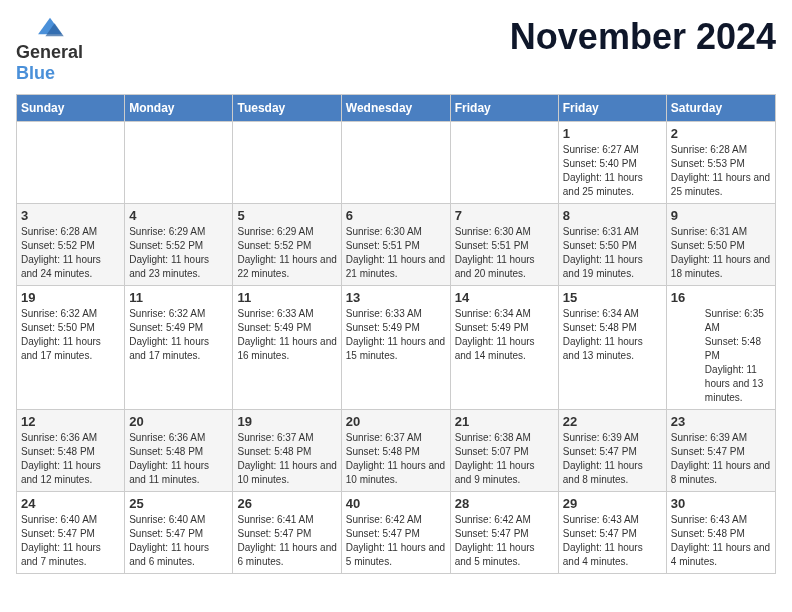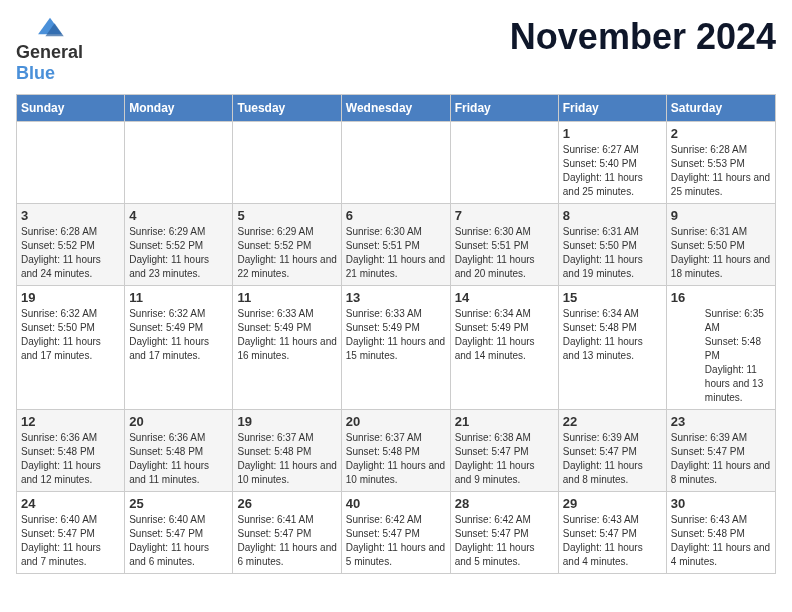--- a/index.html
+++ b/index.html
@@ -246,21 +246,21 @@
         </td>
         <td>
           <span class="day-number">20</span>
           <div class="day-info" style="white-space: pre-line;">Sunrise: 6:37 AM
 Sunset: 5:48 PM
 Daylight: 11 hours and 10 minutes.</div>
         </td>
         <td>
           <span class="day-number">21</span>
           <div class="day-info" style="white-space: pre-line;">Sunrise: 6:38 AM
-Sunset: 5:47 PM
+Sunset: 5:07 PM
 Daylight: 11 hours and 9 minutes.</div>
         </td>
         <td>
           <span class="day-number">22</span>
           <div class="day-info" style="white-space: pre-line;">Sunrise: 6:39 AM
 Sunset: 5:47 PM
 Daylight: 11 hours and 8 minutes.</div>
         </td>
         <td>
           <span class="day-number">23</span>

